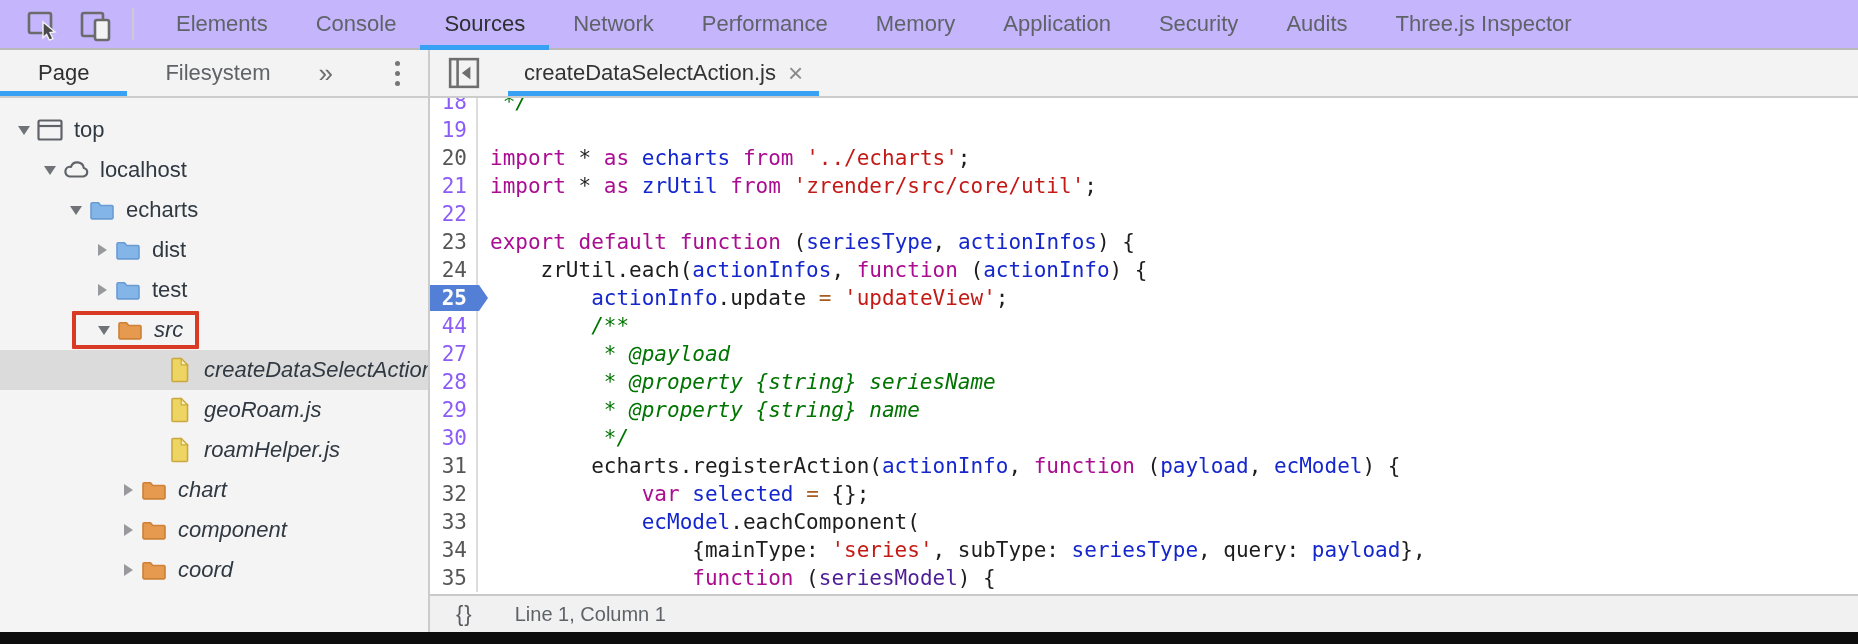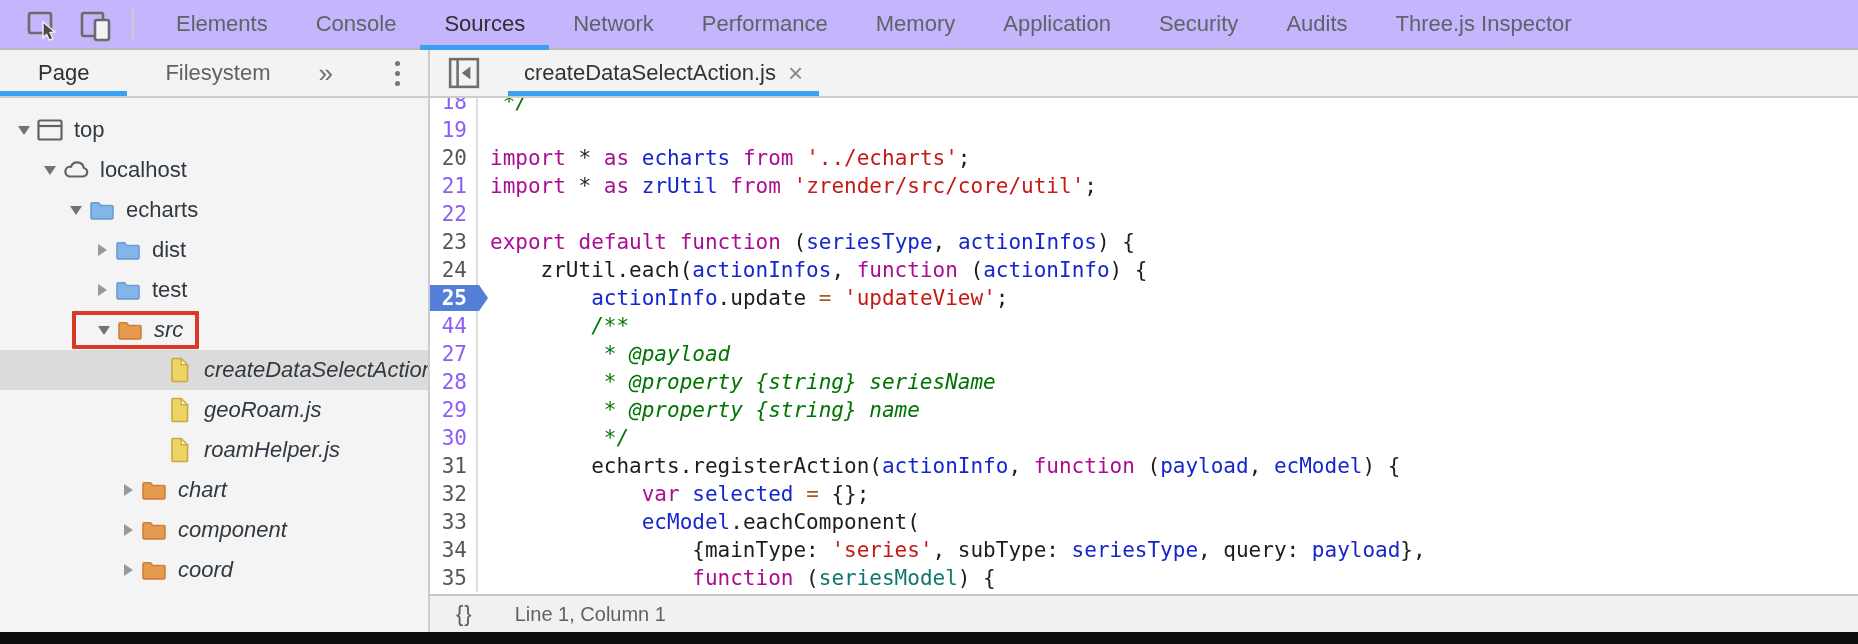--- a/index.html
+++ b/index.html
@@ -352,21 +352,21 @@
             <div class="code-row">
               <div class="gutter dark"><span>33</span></div>
               <div class="line-code"><span style="color: rgb(29, 29, 29);">            </span><span style="color: rgb(20, 38, 204);">ecModel</span><span style="color: rgb(29, 29, 29);">.eachComponent(</span></div>
             </div>
             <div class="code-row">
               <div class="gutter dark"><span>34</span></div>
               <div class="line-code"><span style="color: rgb(29, 29, 29);">                {mainType: </span><span style="color: rgb(196, 26, 22);">'series'</span><span style="color: rgb(29, 29, 29);">, subType: </span><span style="color: rgb(20, 38, 204);">seriesType</span><span style="color: rgb(29, 29, 29);">, query: </span><span style="color: rgb(20, 38, 204);">payload</span><span style="color: rgb(29, 29, 29);">},</span></div>
             </div>
             <div class="code-row">
               <div class="gutter dark"><span>35</span></div>
-              <div class="line-code"><span style="color: rgb(29, 29, 29);">                </span><span style="color: rgb(170, 13, 145);">function</span><span style="color: rgb(29, 29, 29);"> (</span><span style="color: #0f766e;">seriesModel</span><span style="color: rgb(29, 29, 29);">) {</span></div>
+              <div class="line-code"><span style="color: rgb(29, 29, 29);">                </span><span style="color: rgb(170, 13, 145);">function</span><span style="color: rgb(29, 29, 29);"> (</span><span style="color: #4c1d95;">seriesModel</span><span style="color: rgb(29, 29, 29);">) {</span></div>
             </div>
           </div>
       </div>
       <div class="status-bar">
         <span class="pp">{}</span>
         <span class="pos">Line 1, Column 1</span>
       </div>
     </section>
 
   </div>

